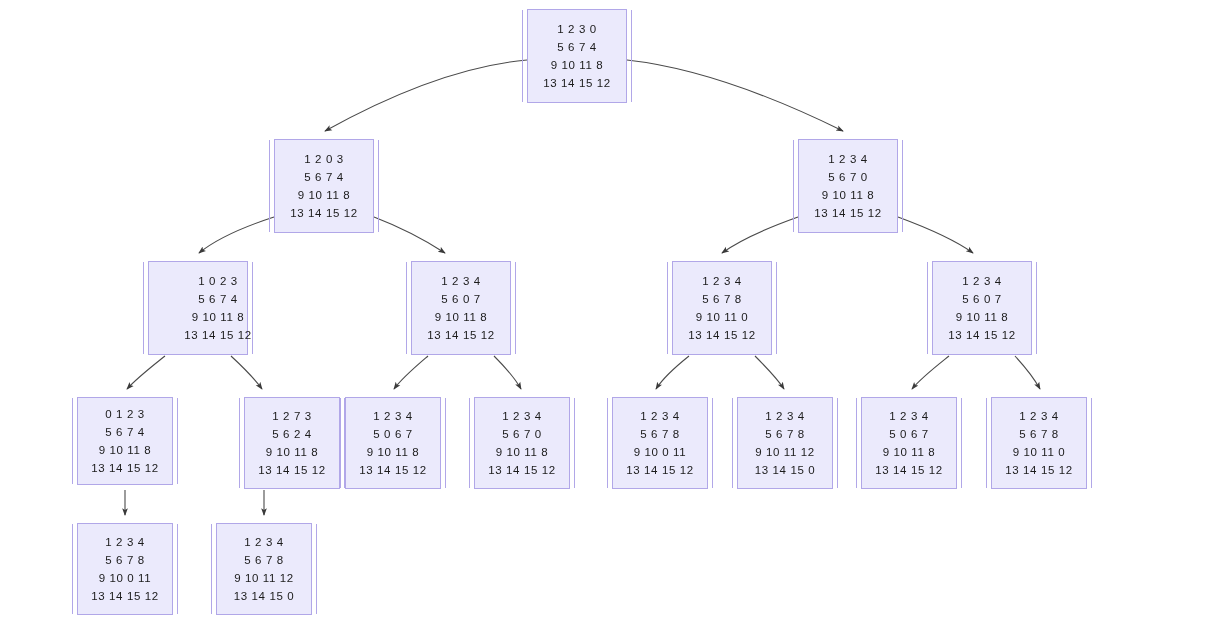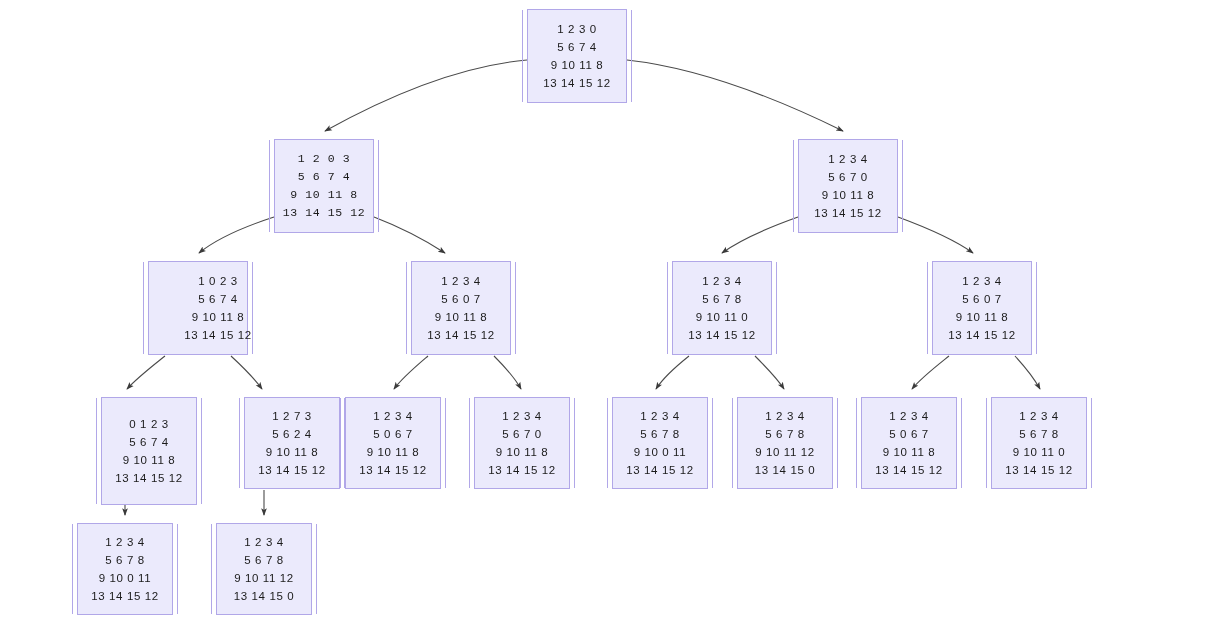--- a/index.html
+++ b/index.html
@@ -75,21 +75,21 @@
       </g>
   </svg>
 
   <div id="node-layer">
       <div class="node" style="left: 527px; top: 9px; width: 100px; height: 94px;">
         <div class="row">1 2 3 0</div>
         <div class="row">5 6 7 4</div>
         <div class="row">9 10 11 8</div>
         <div class="row">13 14 15 12</div>
       </div>
-      <div class="node" style="left: 274px; top: 139px; width: 100px; height: 94px; font-family: Liberation Mono, monospace;">
+      <div class="node" style="left: 274px; top: 139px; width: 100px; height: 94px;">
         <div class="row">1 2 0 3</div>
         <div class="row">5 6 7 4</div>
         <div class="row">9 10 11 8</div>
         <div class="row">13 14 15 12</div>
       </div>
       <div class="node" style="left: 798px; top: 139px; width: 100px; height: 94px;">
         <div class="row">1 2 3 4</div>
         <div class="row">5 6 7 0</div>
         <div class="row">9 10 11 8</div>
         <div class="row">13 14 15 12</div>
@@ -111,21 +111,21 @@
         <div class="row">5 6 7 8</div>
         <div class="row">9 10 11 0</div>
         <div class="row">13 14 15 12</div>
       </div>
       <div class="node" style="left: 932px; top: 261px; width: 100px; height: 94px;">
         <div class="row">1 2 3 4</div>
         <div class="row">5 6 0 7</div>
         <div class="row">9 10 11 8</div>
         <div class="row">13 14 15 12</div>
       </div>
-      <div class="node" style="left: 77px; top: 397px; width: 96px; height: 108px; margin-left: 24px;">
+      <div class="node" style="left: 77px; top: 397px; width: 96px; height: 88px;">
         <div class="row">0 1 2 3</div>
         <div class="row">5 6 7 4</div>
         <div class="row">9 10 11 8</div>
         <div class="row">13 14 15 12</div>
       </div>
       <div class="node" style="left: 216px; top: 397px; width: 96px; height: 92px; margin-left: 28px;">
         <div class="row">1 2 7 3</div>
         <div class="row">5 6 2 4</div>
         <div class="row">9 10 11 8</div>
         <div class="row">13 14 15 12</div>

